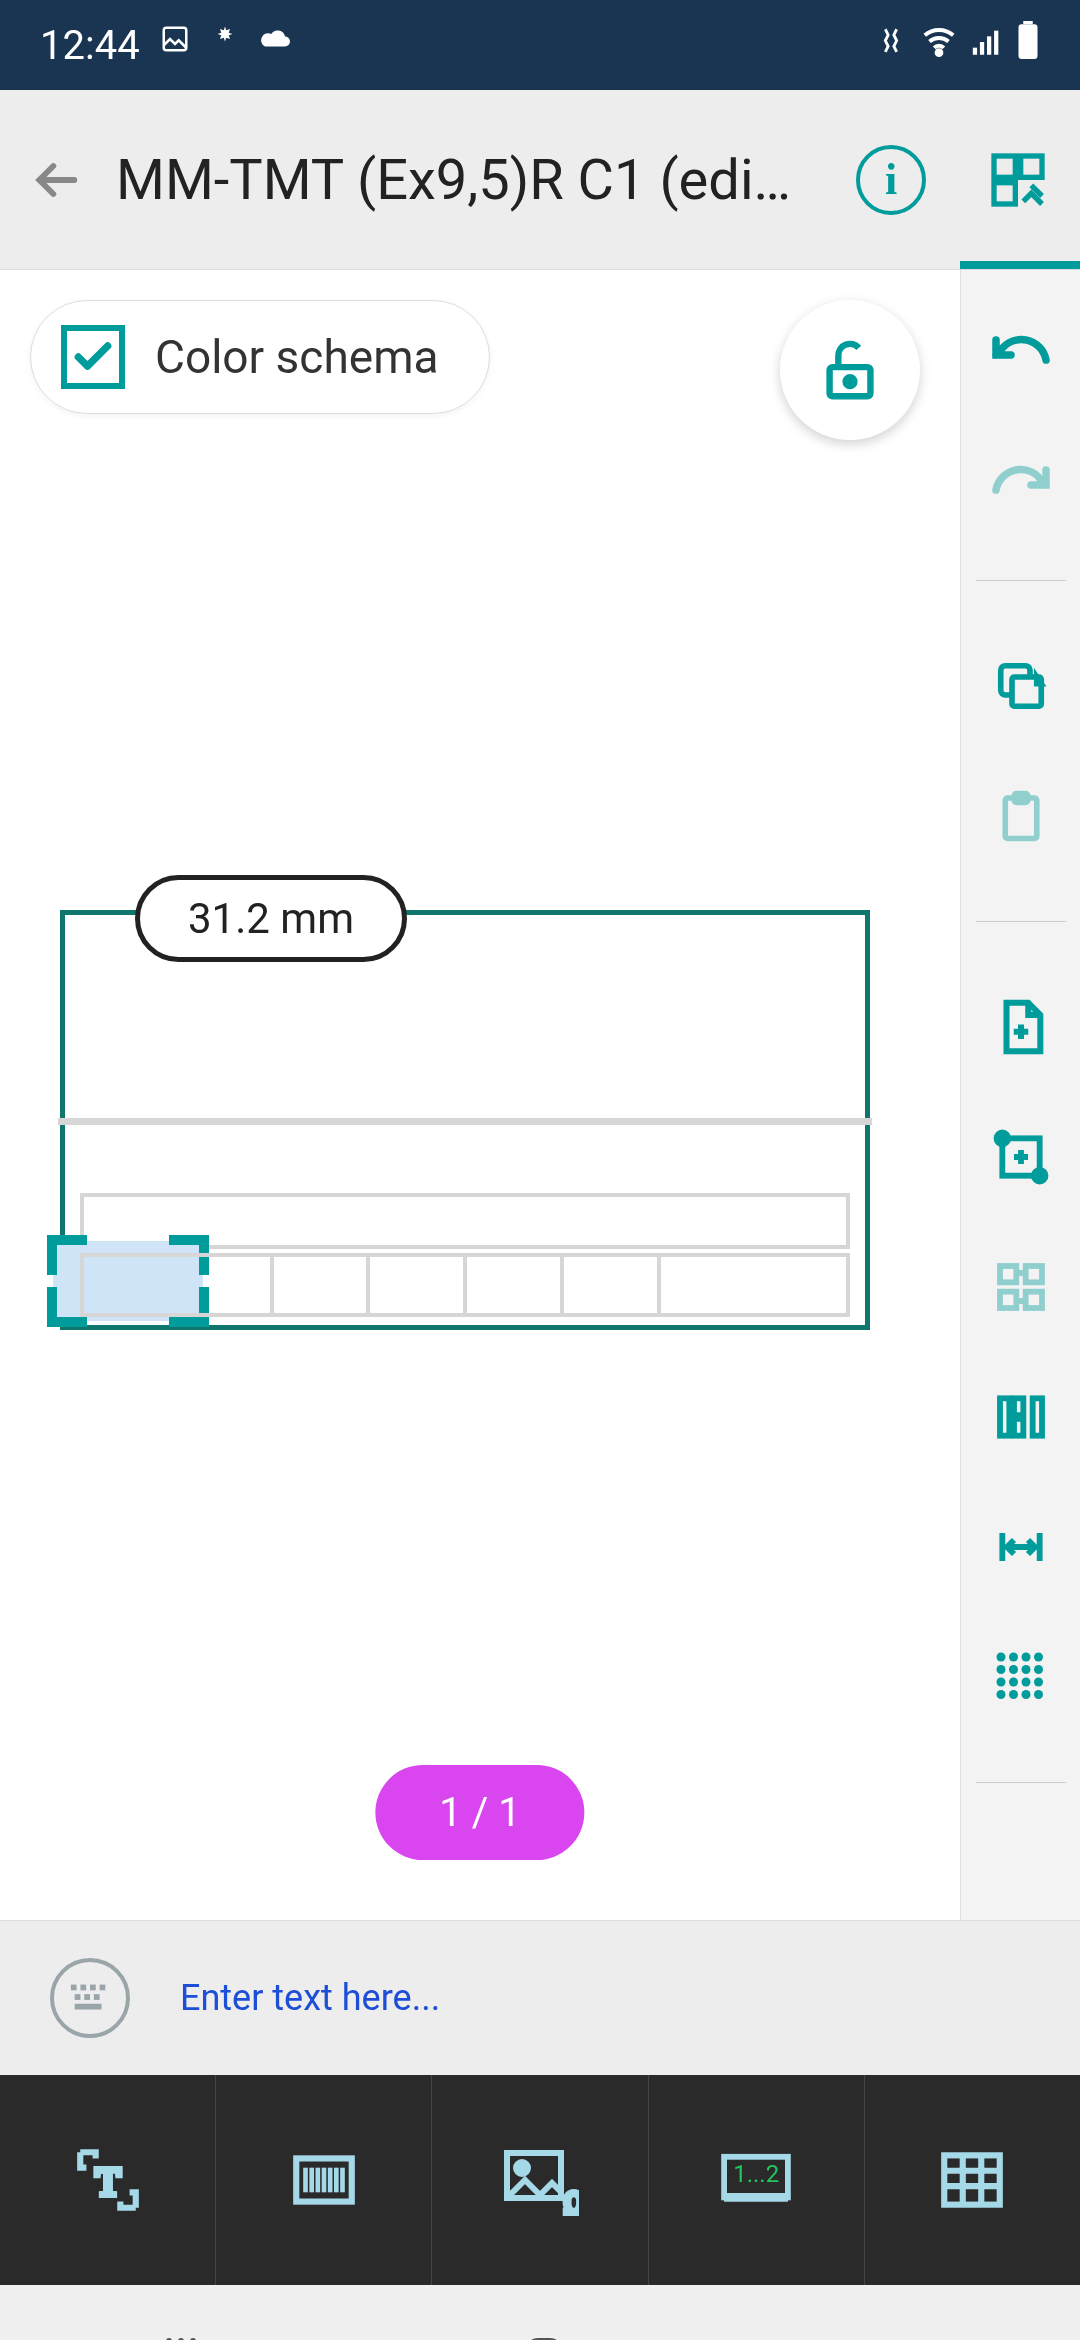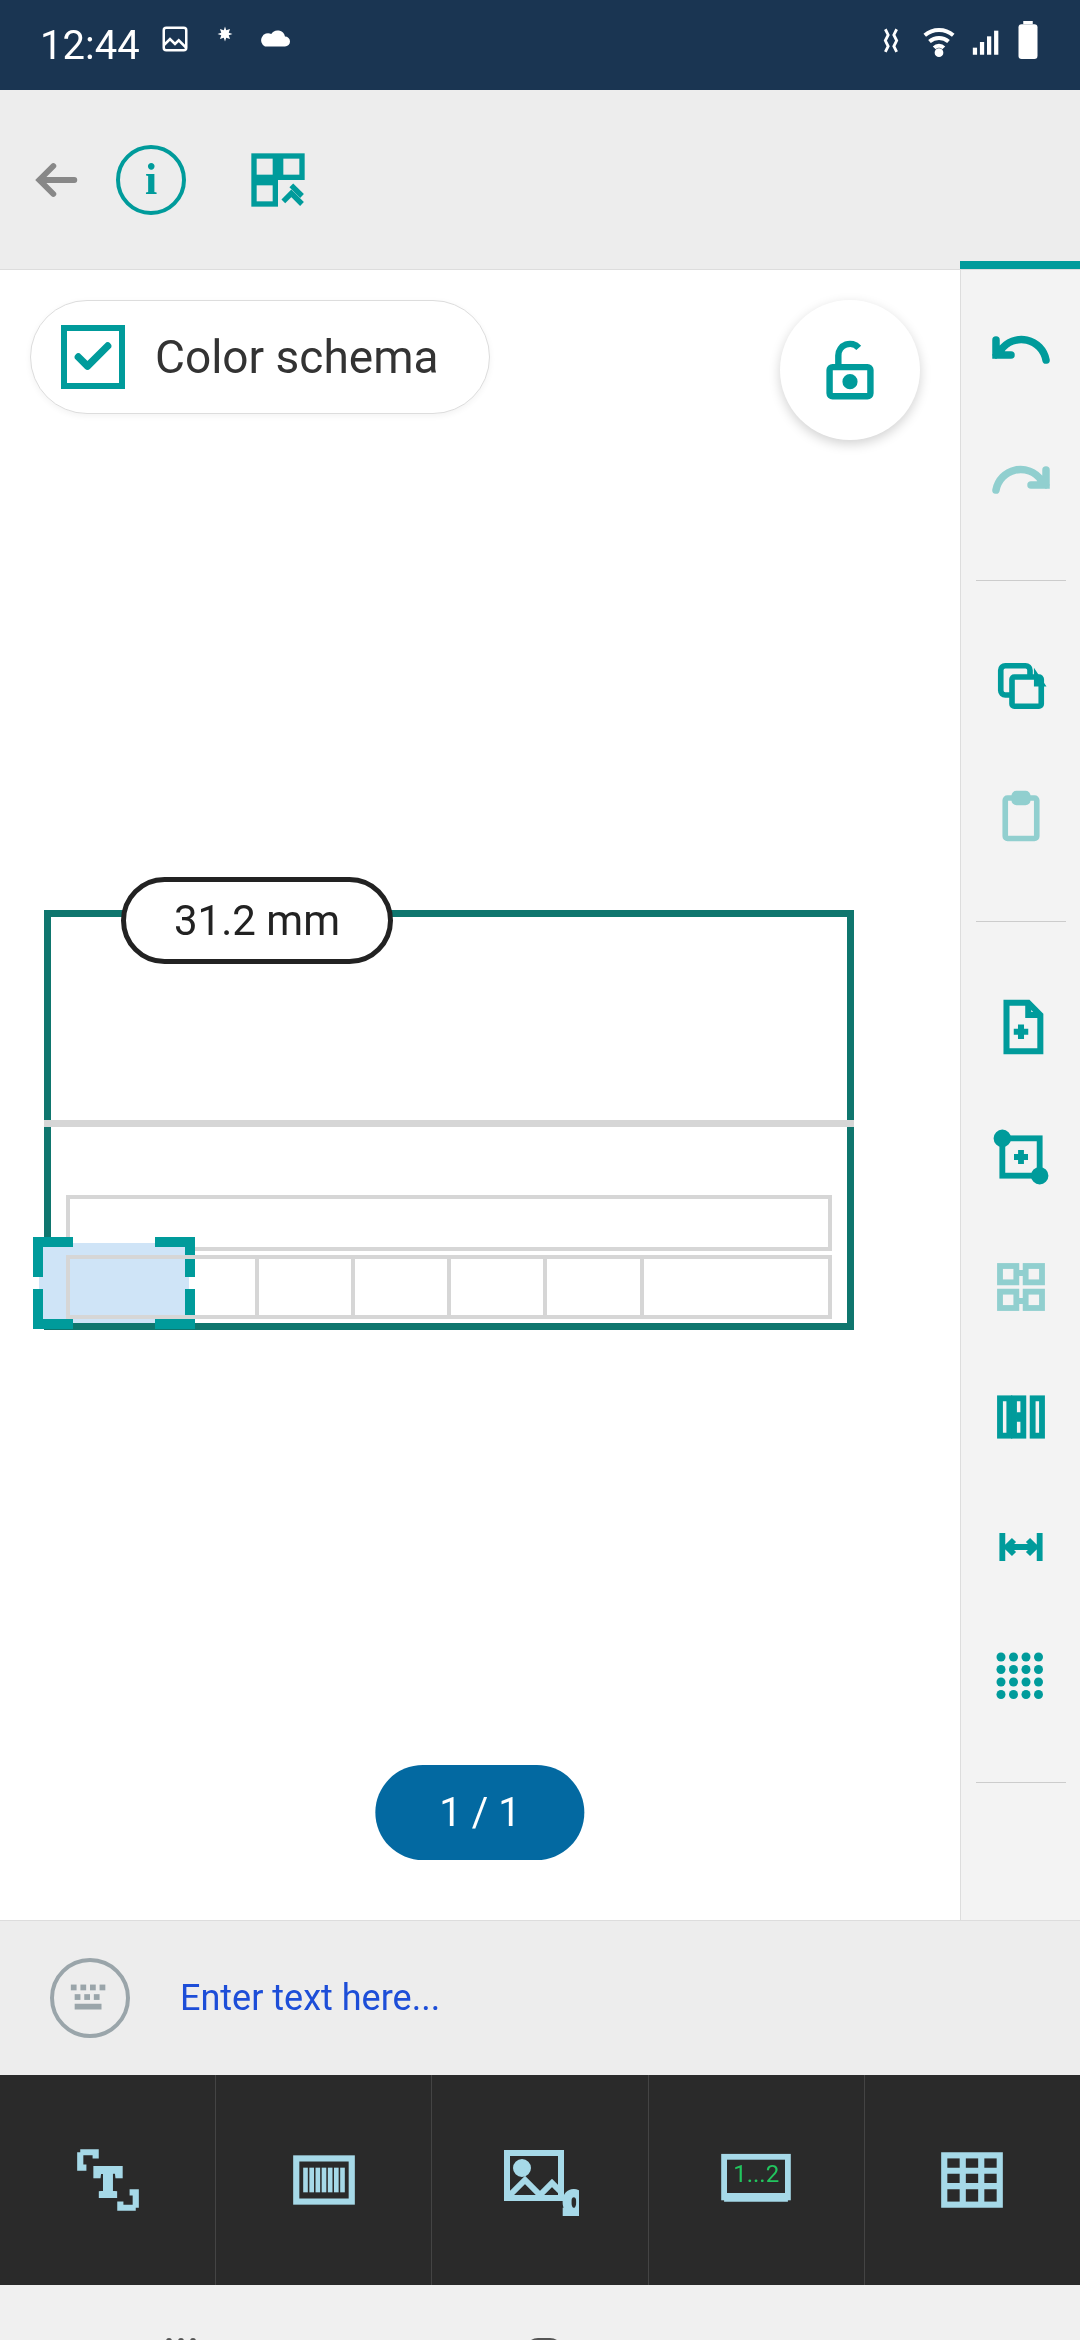--- a/index.html
+++ b/index.html
@@ -123,25 +123,25 @@
     border-radius: 50%;
     background: #fff;
     box-shadow: 0 4px 12px rgba(0,0,0,0.18);
     display: flex;
     align-items: center;
     justify-content: center;
     color: #009b9b;
   }
   .label-frame {
     position: absolute;
-    left: 44px;
+    left: 60px;
     top: 640px;
     width: 810px;
     height: 420px;
-    border: 7px solid #0f766e;
+    border: 5px solid #0f766e;
   }
   .label-frame::before {
     content: "";
     position: absolute;
     left: -7px;
     right: -7px;
     top: 203px;
     height: 7px;
     background: #d6d6d6;
   }
@@ -191,21 +191,21 @@
   }
   .sel-corner.tl { border-top: 10px solid #009b9b; border-left: 10px solid #009b9b; }
   .sel-corner.tr { border-top: 10px solid #009b9b; border-right: 10px solid #009b9b; }
   .sel-corner.bl { border-bottom: 10px solid #009b9b; border-left: 10px solid #009b9b; }
   .sel-corner.br { border-bottom: 10px solid #009b9b; border-right: 10px solid #009b9b; }
   .pager {
     position: absolute;
     bottom: 60px;
     left: 50%;
     transform: translateX(-50%);
-    background: #0369a1;
+    background: #d946ef;
     color: #fff;
     font-size: 40px;
     padding: 24px 64px;
     border-radius: 60px;
   }
   .side-toolbar {
     width: 120px;
     background: #f3f3f3;
     border-left: 1px solid #ddd;
     display: flex;
@@ -324,20 +324,21 @@
     </span>
   </div>
 </div>
 
 <div class="app-header">
   <div class="back-btn">
     <svg width="56" height="56" viewBox="0 0 24 24" fill="none" stroke="#888" stroke-width="2.5" stroke-linecap="round">
         <path d="M19 12H5M10 6l-6 6 6 6"></path>
       </svg>
   </div>
+  <div class="page-title">MM-TMT (Ex9,5)R C1 (edi…</div>
   <div class="info-btn">i</div>
   <div class="header-icon">
     <svg width="64" height="64" viewBox="0 0 24 24" fill="none" stroke="#009b9b" stroke-width="2">
         <rect x="3" y="3" width="8" height="8"></rect>
         <rect x="13" y="3" width="8" height="8"></rect>
         <rect x="3" y="13" width="8" height="8"></rect>
         <path d="M14 20l3-3 4 4"></path>
         <path d="M17 14l4 4"></path>
       </svg>
   </div>

